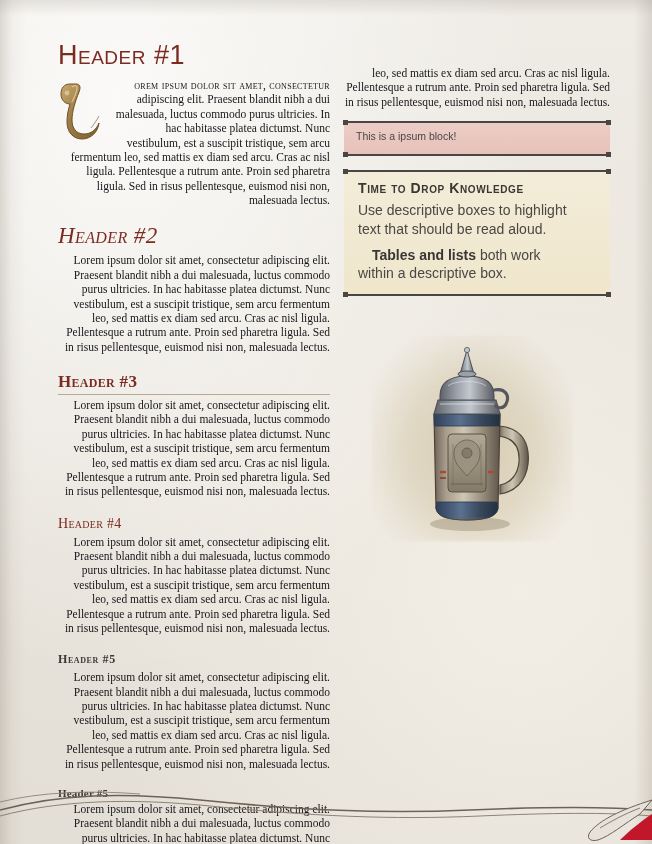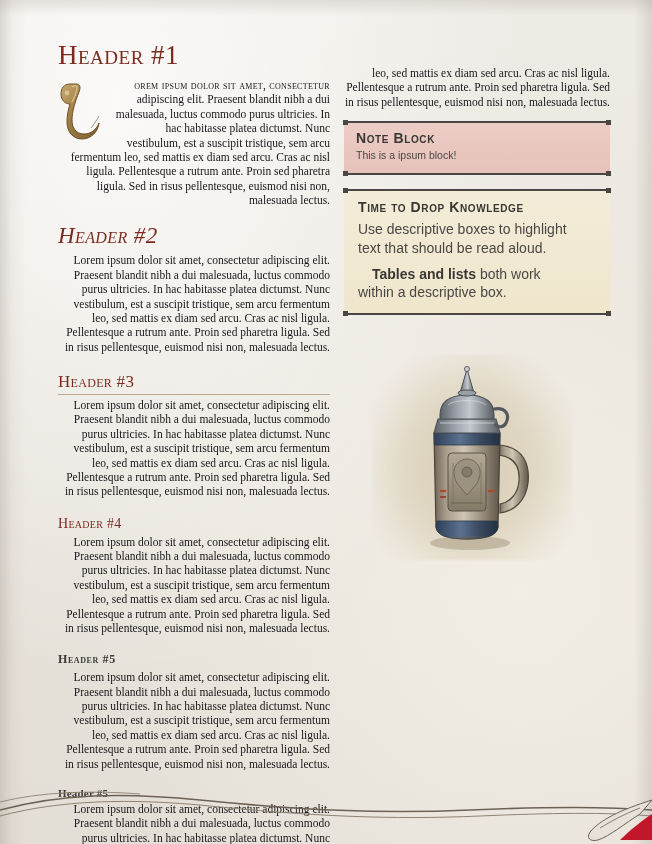--- a/index.html
+++ b/index.html
@@ -81,21 +81,21 @@
   }
   .col-right {
     position: absolute;
     left: 300px;
     top: 40px;
     width: 266px;
   }
 
   
   .h1 {
-    font-family: Liberation Serif, serif;
+    font-family: Liberation Sans, sans-serif;
     font-variant: small-caps;
     color: #7b2b20;
     font-size: 27px;
     letter-spacing: .5px;
     margin: 0 0 4px 0;
     font-weight: normal;
     position: absolute;
     left: 14px;
     top: 14px;
   }
@@ -107,21 +107,21 @@
     margin: 16px 0 4px 0;
     font-weight: normal;
     font-style: italic;
   }
   .h3 {
     font-variant: small-caps;
     color: #7b2b20;
     font-size: 17px;
     letter-spacing: .3px;
     margin: 18px 0 3px 0;
-    font-weight: normal;
+    font-weight: bold;
     border-bottom: 1px solid #b9a98f;
     padding-bottom: 2px;
   }
   .h4 {
     font-variant: small-caps;
     color: #7b2b20;
     font-size: 14px;
     letter-spacing: .3px;
     margin: 17px 0 3px 0;
     font-weight: normal;
@@ -313,21 +313,20 @@
 
     <div class="col-right">
 
       <p class="body">leo, sed mattis ex diam sed arcu. Cras ac nisl ligula. Pellentesque a rutrum ante. Proin sed pharetra ligula. Sed in risus pellentesque, euismod nisi non, malesuada lectus.</p>
 
       <div class="note-block">
         <span class="corner tl"></span>
         <span class="corner tr"></span>
         <span class="corner bl"></span>
         <span class="corner br"></span>
-        <div class="note-title">Note Block</div>
         <div class="note-text">This is a ipsum block!</div>
       </div>
 
       <div class="desc-block">
         <span class="corner tl"></span>
         <span class="corner tr"></span>
         <span class="corner bl"></span>
         <span class="corner br"></span>
         <div class="desc-title">Time to Drop Knowledge</div>
         <p class="desc-text">Use descriptive boxes to highlight text that should be read aloud.</p>

